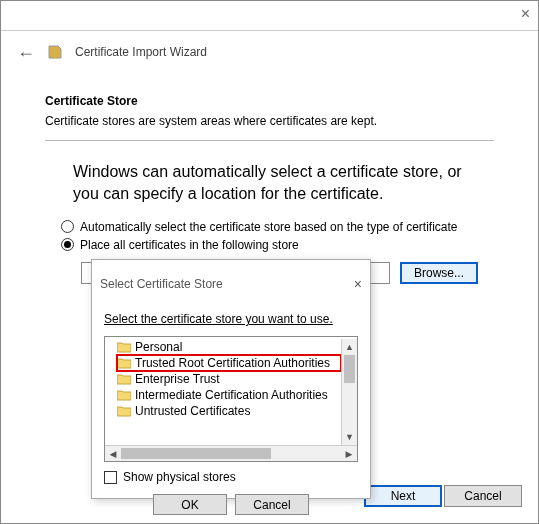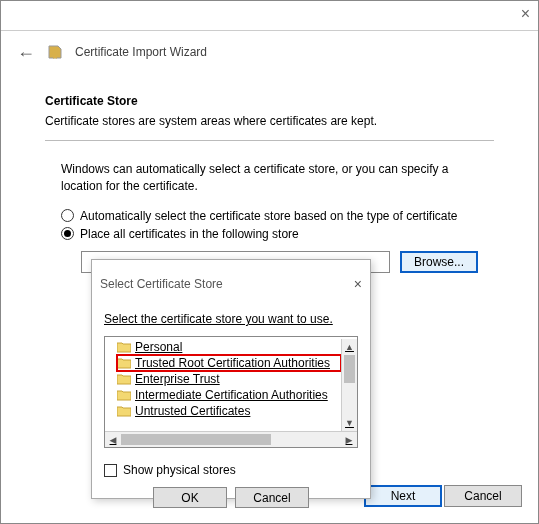--- a/index.html
+++ b/index.html
@@ -13,21 +13,21 @@
 .header-bar { display: flex; align-items: center; padding: 10px 16px 8px 16px; gap: 12px; }
 .back-arrow { font-size: 18px; color: #555; cursor: pointer; font-weight: 300; }
 .cert-icon { width: 16px; height: 16px; }
 .wizard-title { font-size: 12px; color: #404040; }
 
 .content { padding: 0 44px 0 44px; margin-top: 24px; }
 .store-heading { font-weight: bold; font-size: 12px; margin-bottom: 6px; }
 .store-desc { font-size: 12px; margin-bottom: 12px; }
 .hr-line { border: none; border-top: 1px solid #bbb; margin: 4px 0 20px 0; }
 
-.info-text { font-size: 12px; margin: 0 16px 14px 16px; line-height: 1.4; }
+.info-text { font-size: 16px; margin: 0 16px 14px 28px; line-height: 1.4; }
 
 .radio-row { display: flex; align-items: center; margin: 4px 16px; font-size: 12px; gap: 6px; }
 .radio { width: 13px; height: 13px; border: 1px solid #333; border-radius: 50%; position: relative; cursor: pointer; }
 .radio.selected::after { content: ""; width: 7px; height: 7px; background: #000; border-radius: 50%; position: absolute; top: 2px; left: 2px; }
 
 .browse-row { display: flex; align-items: center; margin: 10px 16px 0 36px; gap: 10px; }
 .store-input { flex: 1; height: 22px; border: 1px solid #888; }
 .browse-btn { width: 78px; height: 22px; border: 2px solid #0a5ec6; background: #e5f1fb; font-size: 12px; cursor: pointer; }
 
 
@@ -35,36 +35,36 @@
 .footer button { width: 78px; height: 22px; font-size: 12px; background: #e1e1e1; border: 1px solid #888; cursor: pointer; }
 .footer .next-btn { border: 2px solid #0a5ec6; background: #e5f1fb; }
 
 
 .modal { position: absolute; left: 90px; top: 258px; width: 280px; height: 240px; background: #fff; border: 1px solid #aaa; box-shadow: 2px 2px 8px rgba(0,0,0,0.2); }
 .modal-title { display: flex; justify-content: space-between; align-items: center; padding: 16px 8px; font-size: 12px; color: #555; }
 .modal-title .mclose { font-size: 14px; color: #555; cursor: pointer; }
 .modal-body { padding: 4px 12px 8px 12px; font-size: 12px; }
 .modal-instr { margin-bottom: 10px; text-decoration: underline; }
 
-.tree-container { border: 1px solid #888; height: 112px; position: relative; display: flex; flex-direction: column; text-decoration: underline; }
+.tree-container { border: 1px solid #888; height: 126px; position: relative; display: flex; flex-direction: column; }
 .tree-list { flex: 1; overflow: hidden; padding: 2px 0 0 12px; display: flex; }
 .tree-items { flex: 1; }
 .tree-item { display: flex; align-items: center; gap: 4px; height: 16px; font-size: 12px; white-space: nowrap; }
 .tree-item.highlighted { outline: 2px solid #e00000; outline-offset: -1px; }
 .folder-icon { width: 14px; height: 11px; flex-shrink: 0; }
 .vscroll { width: 16px; background: #f0f0f0; border-left: 1px solid #ccc; display: flex; flex-direction: column; }
 .varrow { height: 16px; text-align: center; font-size: 9px; color: #555; cursor: pointer; line-height: 16px; }
 .vtrack { flex: 1; position: relative; }
 .vthumb { position: absolute; top: 0; left: 2px; right: 2px; height: 28px; background: #c0c0c0; }
 .hscroll { height: 16px; background: #f0f0f0; border-top: 1px solid #ccc; display: flex; }
 .harrow { width: 16px; text-align: center; font-size: 9px; color: #555; cursor: pointer; line-height: 16px; }
 .htrack { flex: 1; position: relative; }
 .hthumb { position: absolute; left: 0; top: 2px; bottom: 2px; width: 150px; background: #c0c0c0; }
 
-.check-row { display: flex; align-items: center; gap: 6px; margin-top: 15px; font-size: 12px; text-align: center; }
+.check-row { display: flex; align-items: center; gap: 6px; margin-top: 8px; font-size: 12px; text-align: center; }
 .checkbox { width: 13px; height: 13px; border: 1px solid #333; cursor: pointer; }
 
 .modal-footer { display: flex; justify-content: center; gap: 8px; margin-top: 10px; }
 .modal-footer button { width: 74px; height: 21px; font-size: 12px; background: #e1e1e1; border: 1px solid #888; cursor: pointer; }
 
 svg.cert-svg path { fill: #d8b04a; }
 svg.folder-svg { display: block; }
 </style>
 </head>
 <body>

